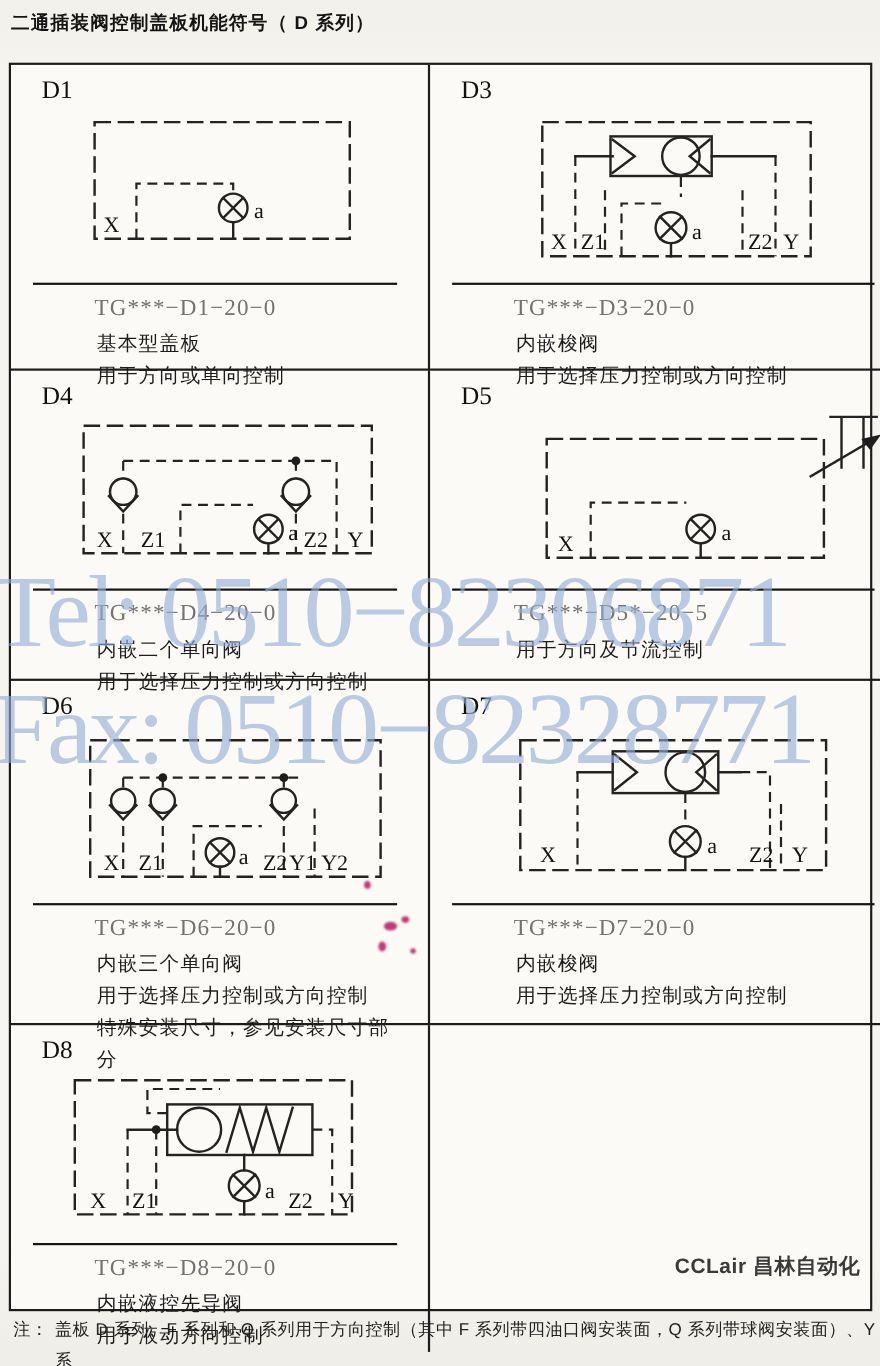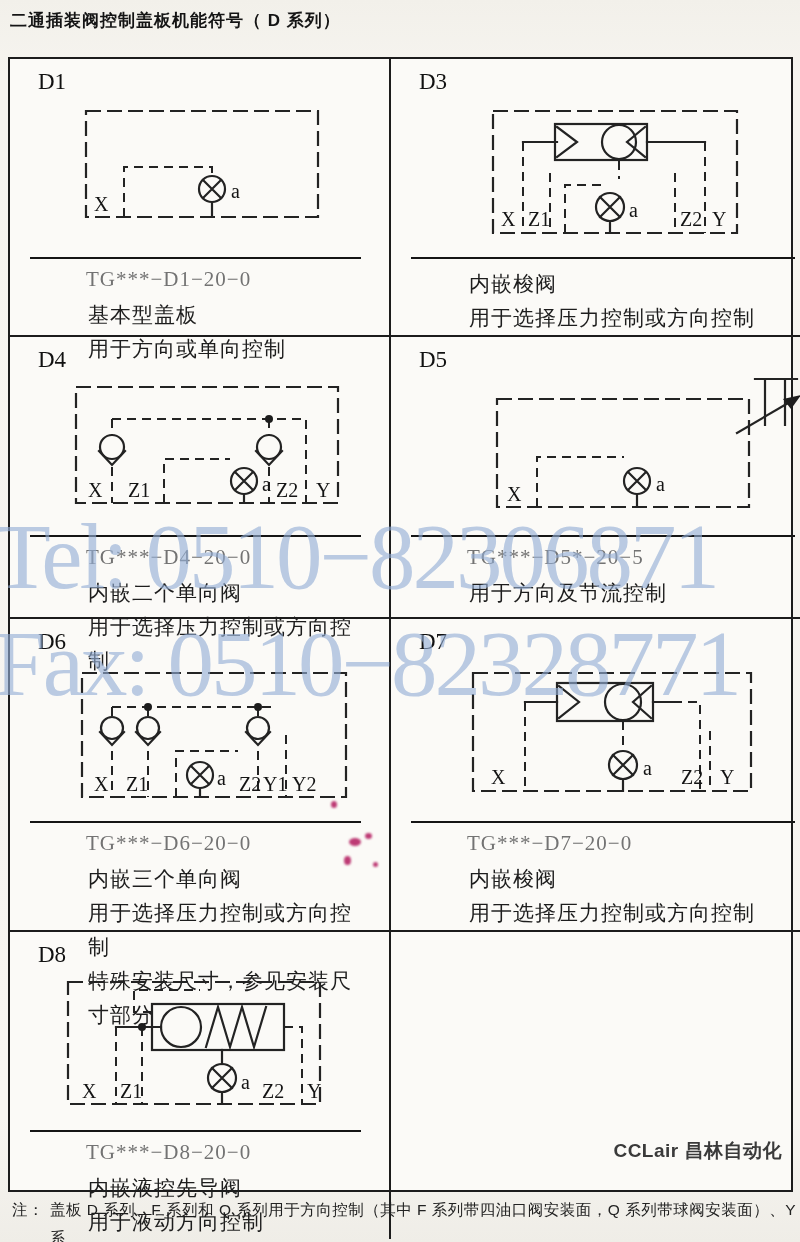--- a/index.html
+++ b/index.html
@@ -10,21 +10,21 @@
   
   .vtable{position:absolute;left:8px;top:57px;width:781px;height:1131px;border:2.5px solid #1c1c1c;
           background:#fbfaf7;display:grid;grid-template-columns:381px 1fr;grid-template-rows:278px 282px 313px 1fr;}
   .cell{border-right:2px solid #1c1c1c;border-bottom:2px solid #1c1c1c;position:relative;padding:8px 22px 0 14px;box-sizing:border-box;}
   .cell.last-col{border-right:none;}
   .cell.last-row{border-bottom:none;}
   .cid{font-family:"Liberation Serif","DejaVu Serif",serif;font-size:23px;color:#111;margin:2px 0 0 14px;}
   .diag{display:block;margin:0 auto;}
   .cline{height:0;border-top:2.2px solid #151515;margin:4px 6px 8px 6px;}
   .model{font-family:"Liberation Serif","DejaVu Serif",serif;font-size:21px;letter-spacing:1px;color:#737373;margin:4px 0 6px 62px;}
-  .desc{font-size:21px;line-height:1.62;color:#1d1d1d;margin-left:64px;letter-spacing:1px;}
+  .desc{font-size:18px;line-height:1.62;color:#1d1d1d;margin-left:64px;letter-spacing:1px;}
   
   .sol{stroke:#232323;stroke-width:2.2;fill:none;stroke-linecap:square;}
   .dsh{stroke:#232323;stroke-width:2.2;fill:none;stroke-dasharray:15,6;stroke-linecap:butt;}
   .dsh2{stroke:#232323;stroke-width:2;fill:none;stroke-dasharray:9,6;stroke-linecap:butt;}
   .dot{fill:#1d1d1d;stroke:none;}
   .pt{font-family:"Liberation Serif","DejaVu Serif",serif;font-size:20px;fill:#141414;}
   
   .wm{position:absolute;left:-6px;width:820px;white-space:nowrap;pointer-events:none;z-index:6;
       font-family:"Liberation Serif","DejaVu Serif",serif;font-size:93px;letter-spacing:-3px;
       color:#93aed6;opacity:.62;}
@@ -75,20 +75,21 @@
         <circle class="sol" cx="214" cy="47" r="17" fill="#fbfaf7"></circle>
         <circle class="sol" cx="205" cy="112" r="14"></circle>
         <path class="sol" d="M195,102 L215,122 M215,102 L195,122 M205,126 V138"></path>
         <text class="pt" x="96" y="131">X</text>
         <text class="pt" x="123" y="131">Z1</text>
         <text class="pt" x="224" y="122">a</text>
         <text class="pt" x="275" y="131">Z2</text>
         <text class="pt" x="307" y="131">Y</text>
       </svg>
       <div class="cline"></div>
+      <div class="model">TG***−D3−20−0</div>
       <div class="desc">内嵌梭阀</div>
       <div class="desc">用于选择压力控制或方向控制</div>
     </div>
 
     <div class="cell">
       <div class="cid">D4</div>
       <svg class="diag" width="356" height="158" viewBox="0 0 356 158">
         <rect class="dsh" x="52" y="14" width="262" height="116"></rect>
         <path class="dsh2" d="M88,46 H282 V130 M88,46 V62 M245,46 V62 M88,94 V130 M245,94 V130 M140,130 V86 H206"></path>
         <circle class="dot" cx="245" cy="46" r="4"></circle>

